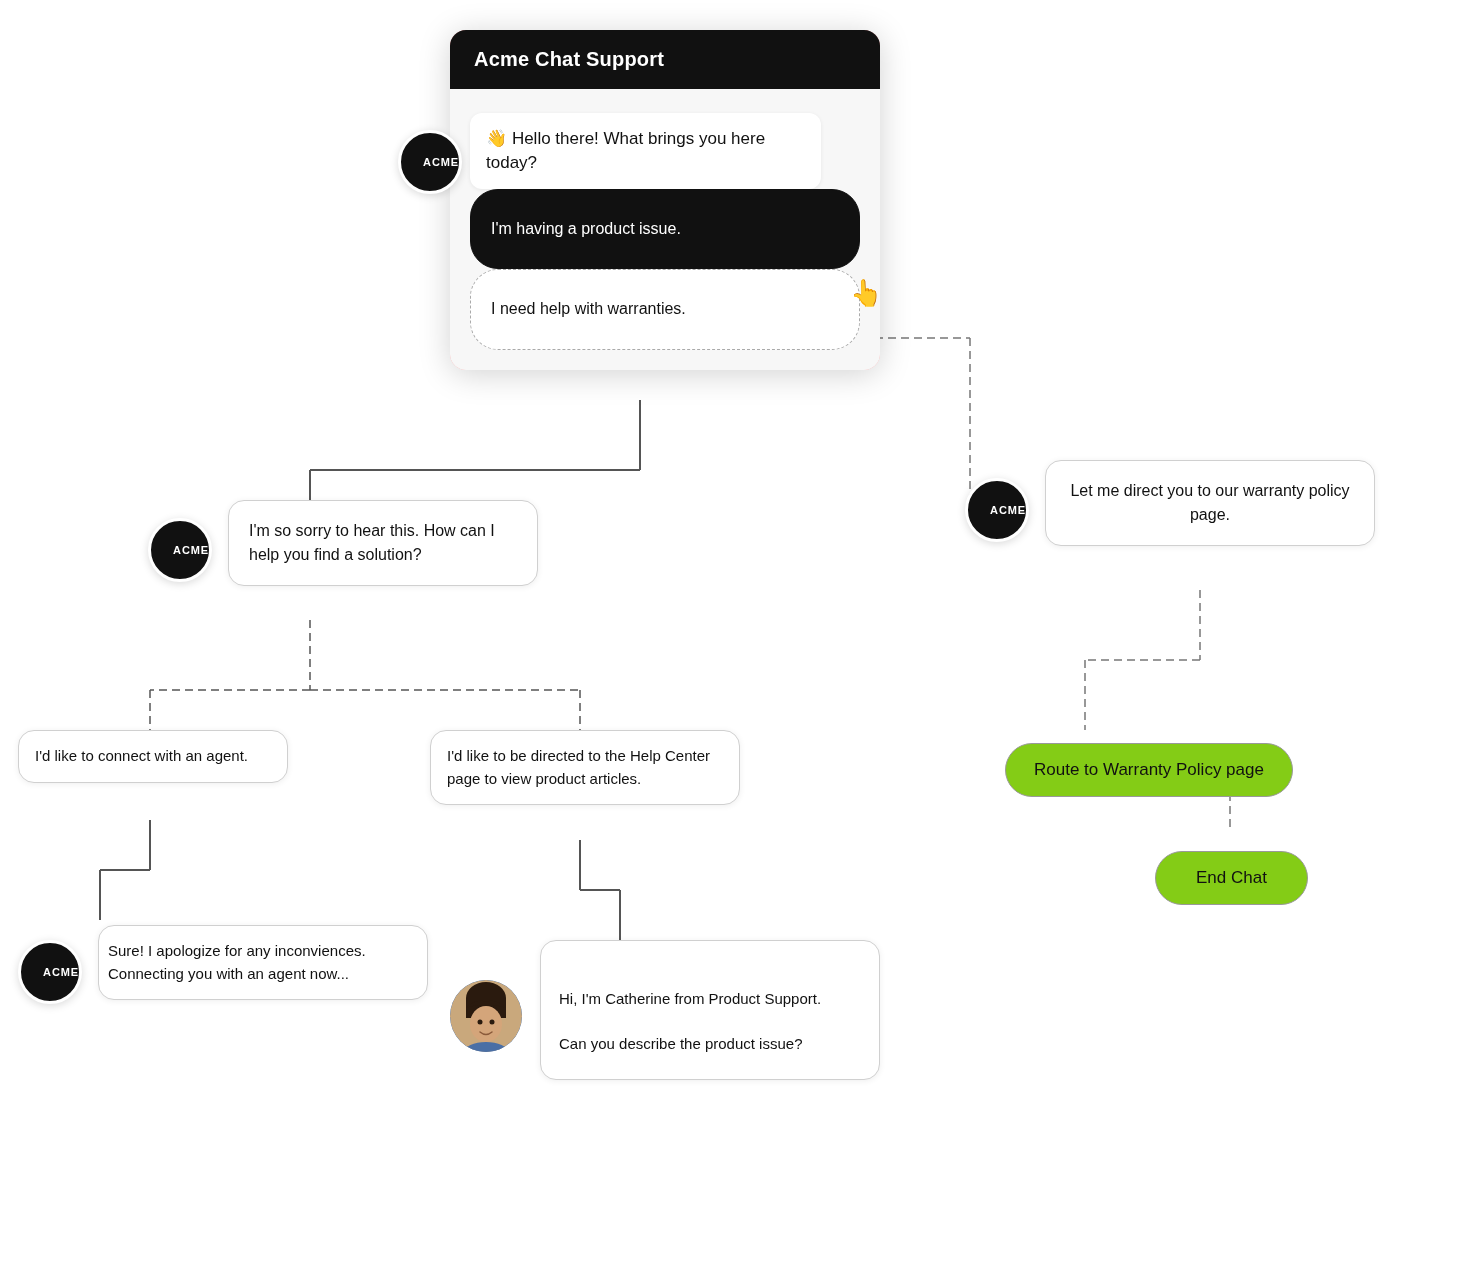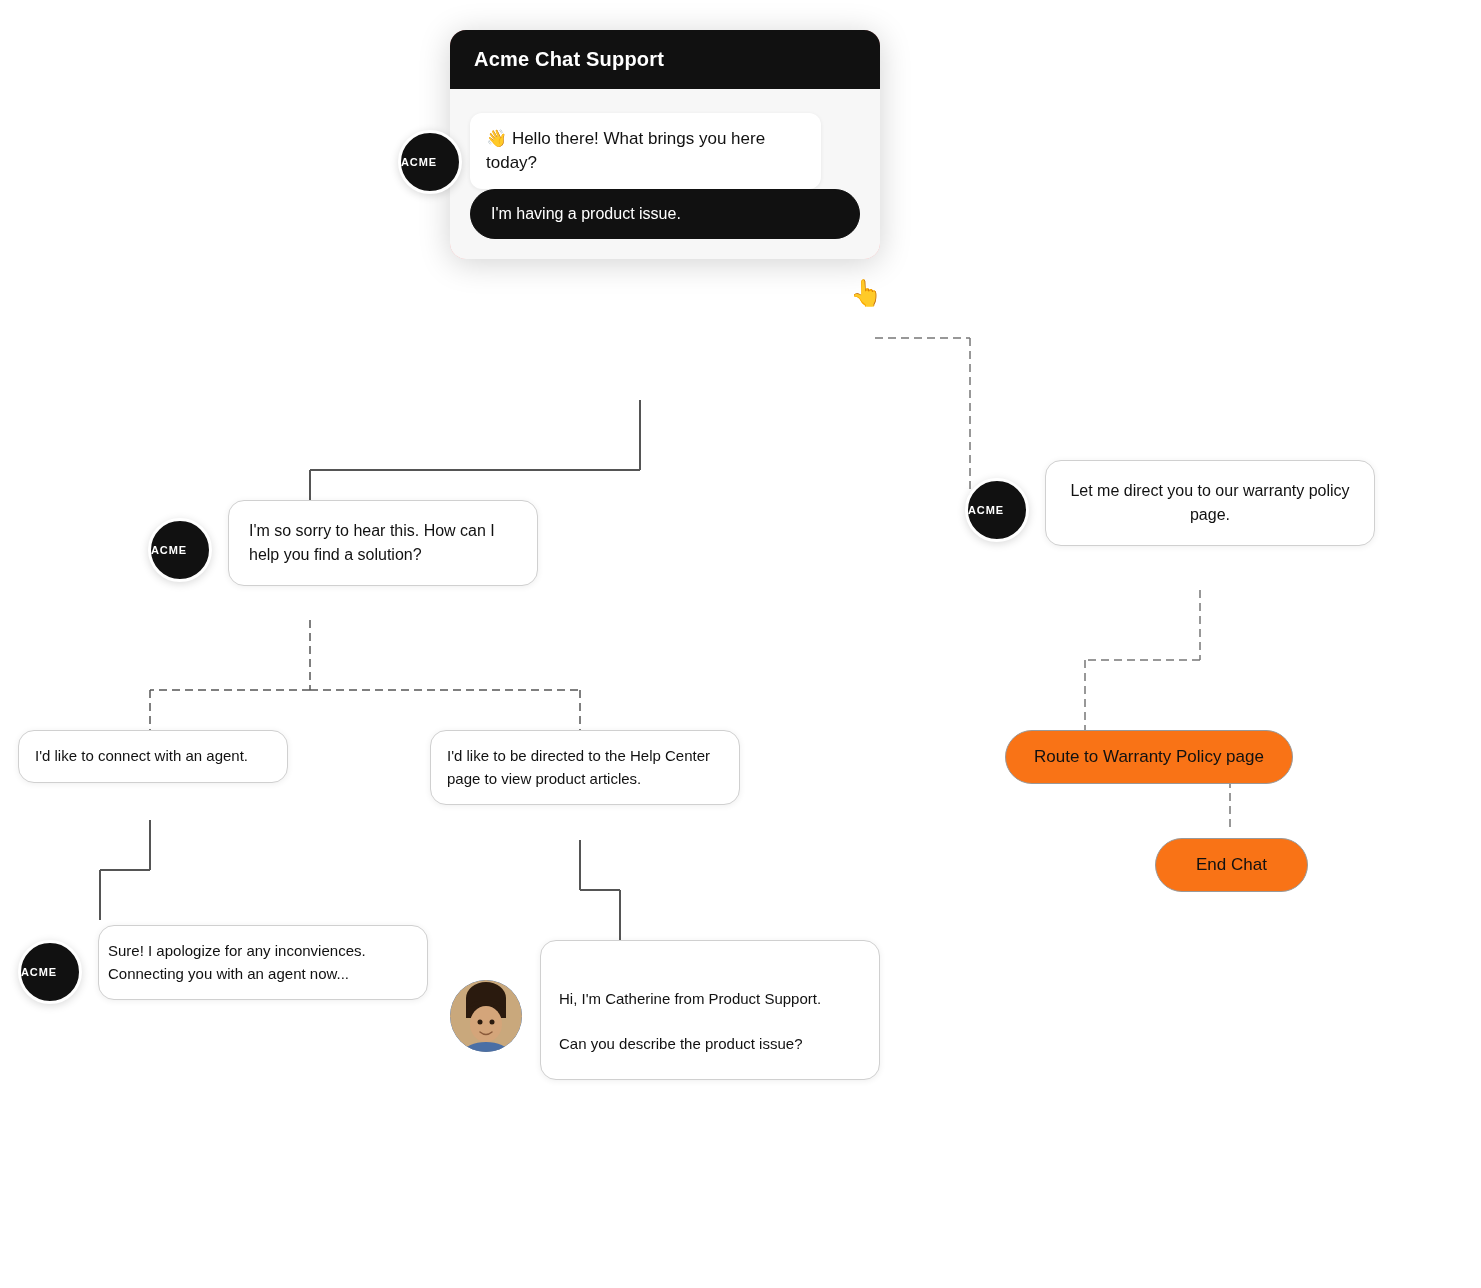--- a/index.html
+++ b/index.html
@@ -56,21 +56,21 @@
       border-radius: 12px;
       padding: 14px 16px;
       font-size: 17px;
       color: #111;
       max-width: 90%;
       box-shadow: 0 1px 4px rgba(0,0,0,0.07);
       line-height: 1.4;
     }
     .user-option {
       border-radius: 28px;
-      padding: 14px 20px;
+      padding: 29px 20px;
       font-size: 16px;
       cursor: pointer;
       text-align: left;
       border: 1.5px solid #ccc;
       background: #fff;
       color: #111;
       line-height: 1.3;
     }
     .user-option.selected {
       background: #111;
@@ -80,21 +80,21 @@
 
     
     .acme-avatar {
       position: absolute;
       width: 64px;
       height: 64px;
       background: #111;
       border-radius: 50%;
       display: flex;
       align-items: center;
-      justify-content: flex-start;
+      justify-content: flex-end;
       color: #fff;
       font-size: 11px;
       font-weight: 700;
       letter-spacing: 0.08em;
       border: 3px solid #fff;
       box-shadow: 0 2px 8px rgba(0,0,0,0.15);
     }
 
     
     .bubble {
@@ -105,29 +105,30 @@
       padding: 18px 20px;
       font-size: 16px;
       color: #111;
       line-height: 1.5;
       box-shadow: 0 1px 6px rgba(0,0,0,0.07);
     }
 
     
     .action-btn {
       position: absolute;
-      background: #f97316;
+      background: #84cc16;
       border-radius: 28px;
       border: 1.5px solid #999;
       padding: 14px 28px;
       font-size: 17px;
       color: #111;
       cursor: pointer;
       font-weight: 400;
       white-space: nowrap;
+      margin-top: 13px;
     }
 
     
     .catherine-avatar {
       position: absolute;
       width: 72px;
       height: 72px;
       border-radius: 50%;
       overflow: hidden;
       background: #4a6fa5;
@@ -178,20 +179,21 @@
     <line x1="1085" y1="660" x2="1085" y2="730" stroke="#777" stroke-width="1.5" stroke-dasharray="8,5"></line>
 
     <line x1="1230" y1="780" x2="1230" y2="830" stroke="#777" stroke-width="1.5" stroke-dasharray="8,5"></line>
   </svg>
 
   <div class="chat-widget" style="top:30px; left:450px; width:430px;">
     <div class="chat-header">Acme Chat Support</div>
     <div class="chat-body">
       <div class="bot-message">👋 Hello there! What brings you here today?</div>
       <button class="user-option selected">I'm having a product issue.</button>
+      <button class="user-option" style="border: 1.5px dashed #aaa;">I need help with warranties.</button>
     </div>
   </div>
 
   <div class="cursor-icon" style="top:278px; left:850px; font-size:26px;">👆</div>
 
   <div class="acme-avatar" style="top:130px; left:398px;">
     <span>ACME</span>
   </div>
 
   <div class="acme-avatar" style="top:518px; left:148px;">

